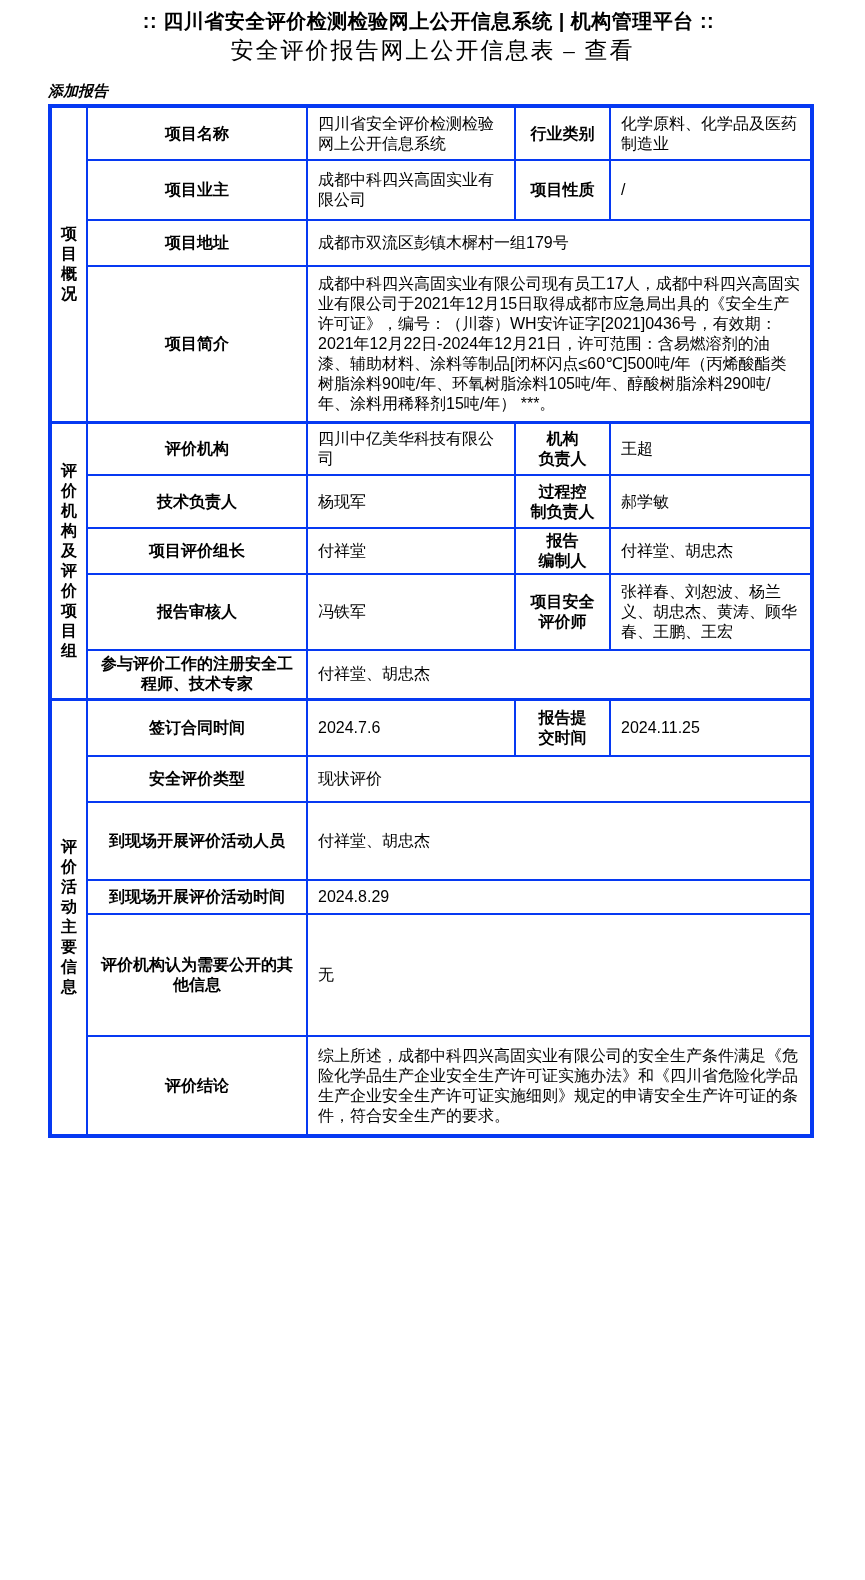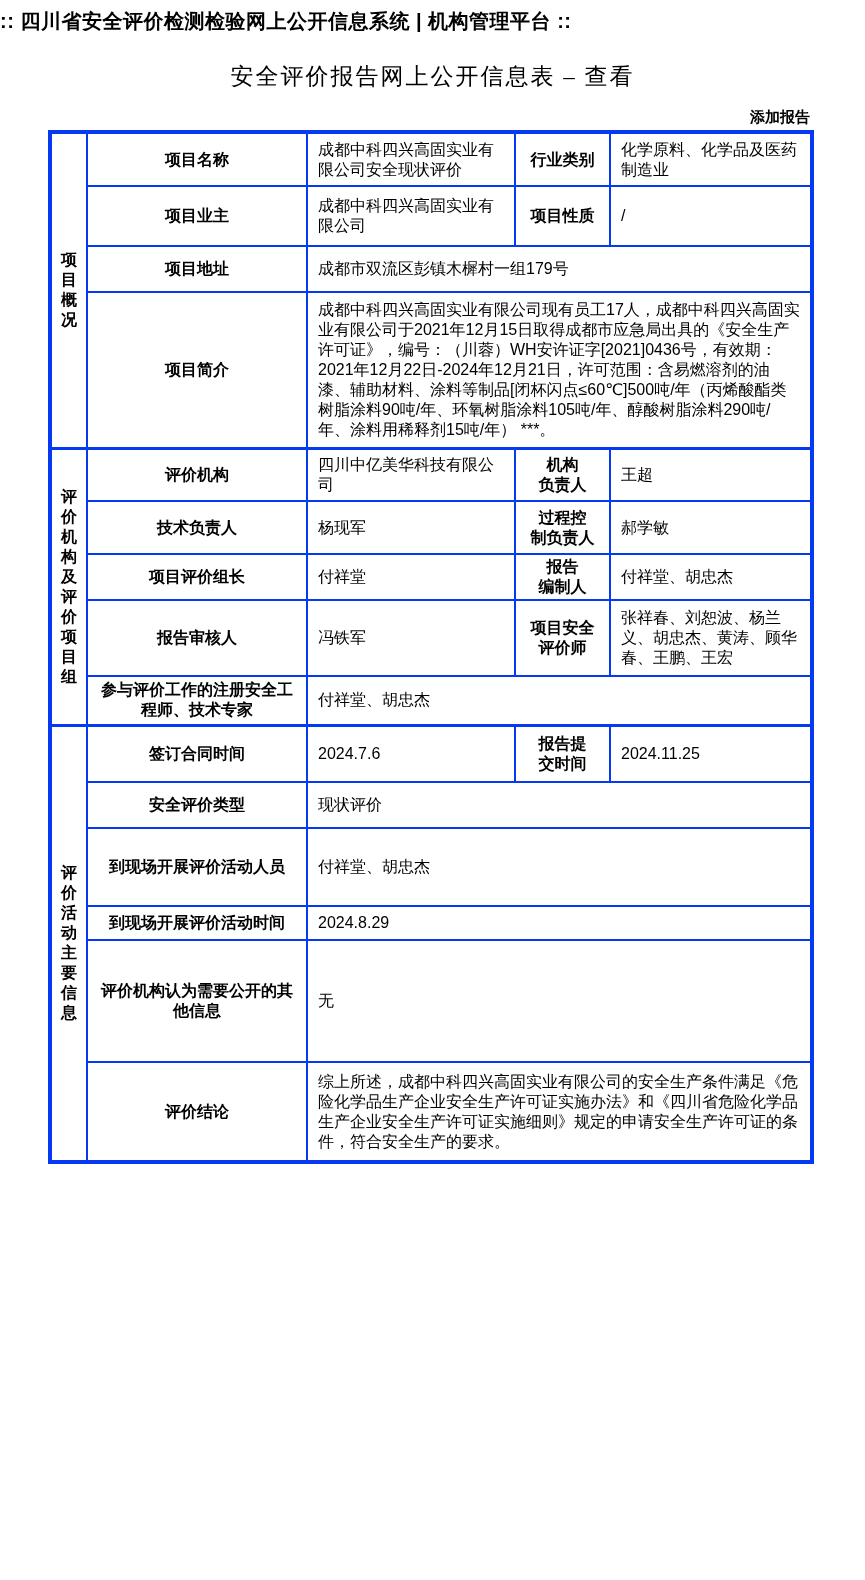--- a/index.html
+++ b/index.html
@@ -10,38 +10,38 @@
   html,body{margin:0;padding:0;}
   body{
     width:865px;
     min-height:1580px;
     background:#ffffff;
     color:var(--ink);
     font-family:"Liberation Sans","DejaVu Sans",sans-serif;
   }
   .app-header{
     padding:8px 8px 0 0;
-    text-align:left;
+    text-align:center;
     font-size:20px;
     font-weight:bold;
     letter-spacing:0.5px;
     white-space:nowrap;
   }
   .page-title{
-    margin-top:26px;
     text-align:center;
     font-family:"Liberation Serif","DejaVu Serif",serif;
     font-size:23px;
     font-weight:400;
     letter-spacing:2px;
   }
   .toolbar{
     width:762px;
     margin:16px 8px 3px 48px;
-    text-align:right;
+    text-align:left;
+    font-style:italic;
   }
   .add-report{
     font-size:15px;
     font-weight:bold;
     color:#000;
     text-decoration:none;
     cursor:pointer;
   }
   table.info{
     margin-left:48px;
@@ -104,21 +104,21 @@
     <col style="width:202px">
   </colgroup>
 
   <tbody>
       <tr style="height:54px">
     <td class="section" rowspan="4">项
 目
 概
 况</td>
     <td class="label">项目名称</td>
-    <td class="value">成都中科四兴高固实业有限公司安全现状评价</td>
+    <td class="value">四川省安全评价检测检验网上公开信息系统</td>
     <td class="label">行业类别</td>
     <td class="value">化学原料、化学品及医药制造业</td>
   </tr>
   <tr style="height:60px">
     <td class="label">项目业主</td>
     <td class="value">成都中科四兴高固实业有限公司</td>
     <td class="label">项目性质</td>
     <td class="value">/</td>
   </tr>
   <tr style="height:46px">

